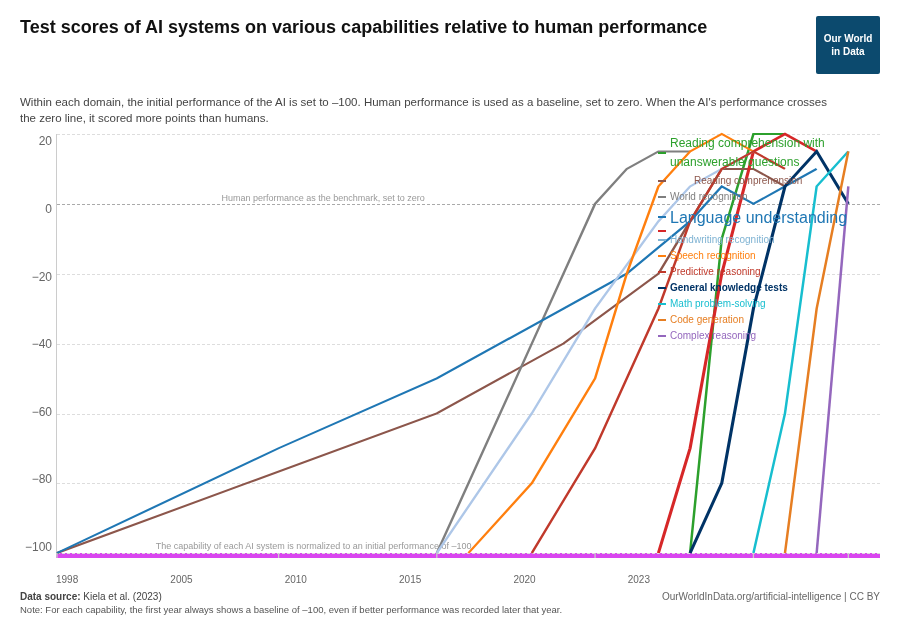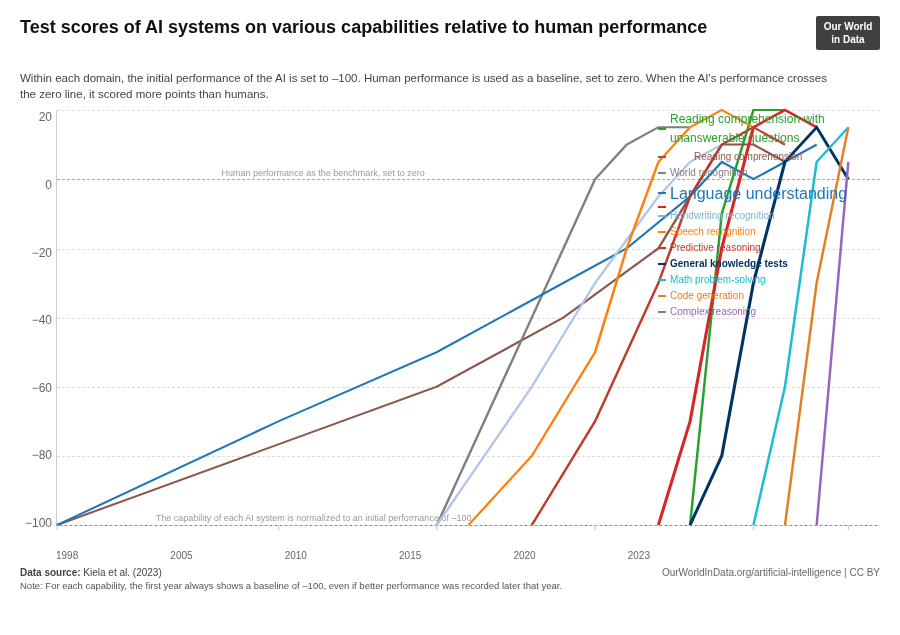--- a/index.html
+++ b/index.html
@@ -18,25 +18,25 @@
       margin-bottom: 20px;
     }
     .title {
       font-size: 18px;
       font-weight: bold;
       color: #111;
       line-height: 1.25;
       max-width: 720px;
     }
     .owid-badge {
-      background: #404040;
+      background: #0c4a6e;
       color: #fff;
       font-size: 10px;
       font-weight: bold;
-      padding: 4px 6px;
+      padding: 16px 6px;
       text-align: center;
       border-radius: 2px;
       line-height: 1.3;
       min-width: 64px;
     }
     .subtitle {
       font-size: 11.5px;
       color: #444;
       line-height: 1.4;
       margin-bottom: 8px;
@@ -57,22 +57,22 @@
       text-align: right;
     }
     .y-label {
       font-size: 12px;
       color: #666;
     }
     .chart-area {
       flex: 1;
       position: relative;
       border-left: 1px solid #ccc;
-      border-bottom: 1px solid #d946ef;
-      margin-bottom: 24px;
+      border-bottom: 5px solid #d946ef;
+      margin-bottom: 16px;
       overflow: visible;
     }
     .grid-line {
       position: absolute;
       left: 0;
       right: 0;
       border-top: 1px dashed #ddd;
     }
     .grid-line-zero {
       border-top: 1px dashed #aaa;

